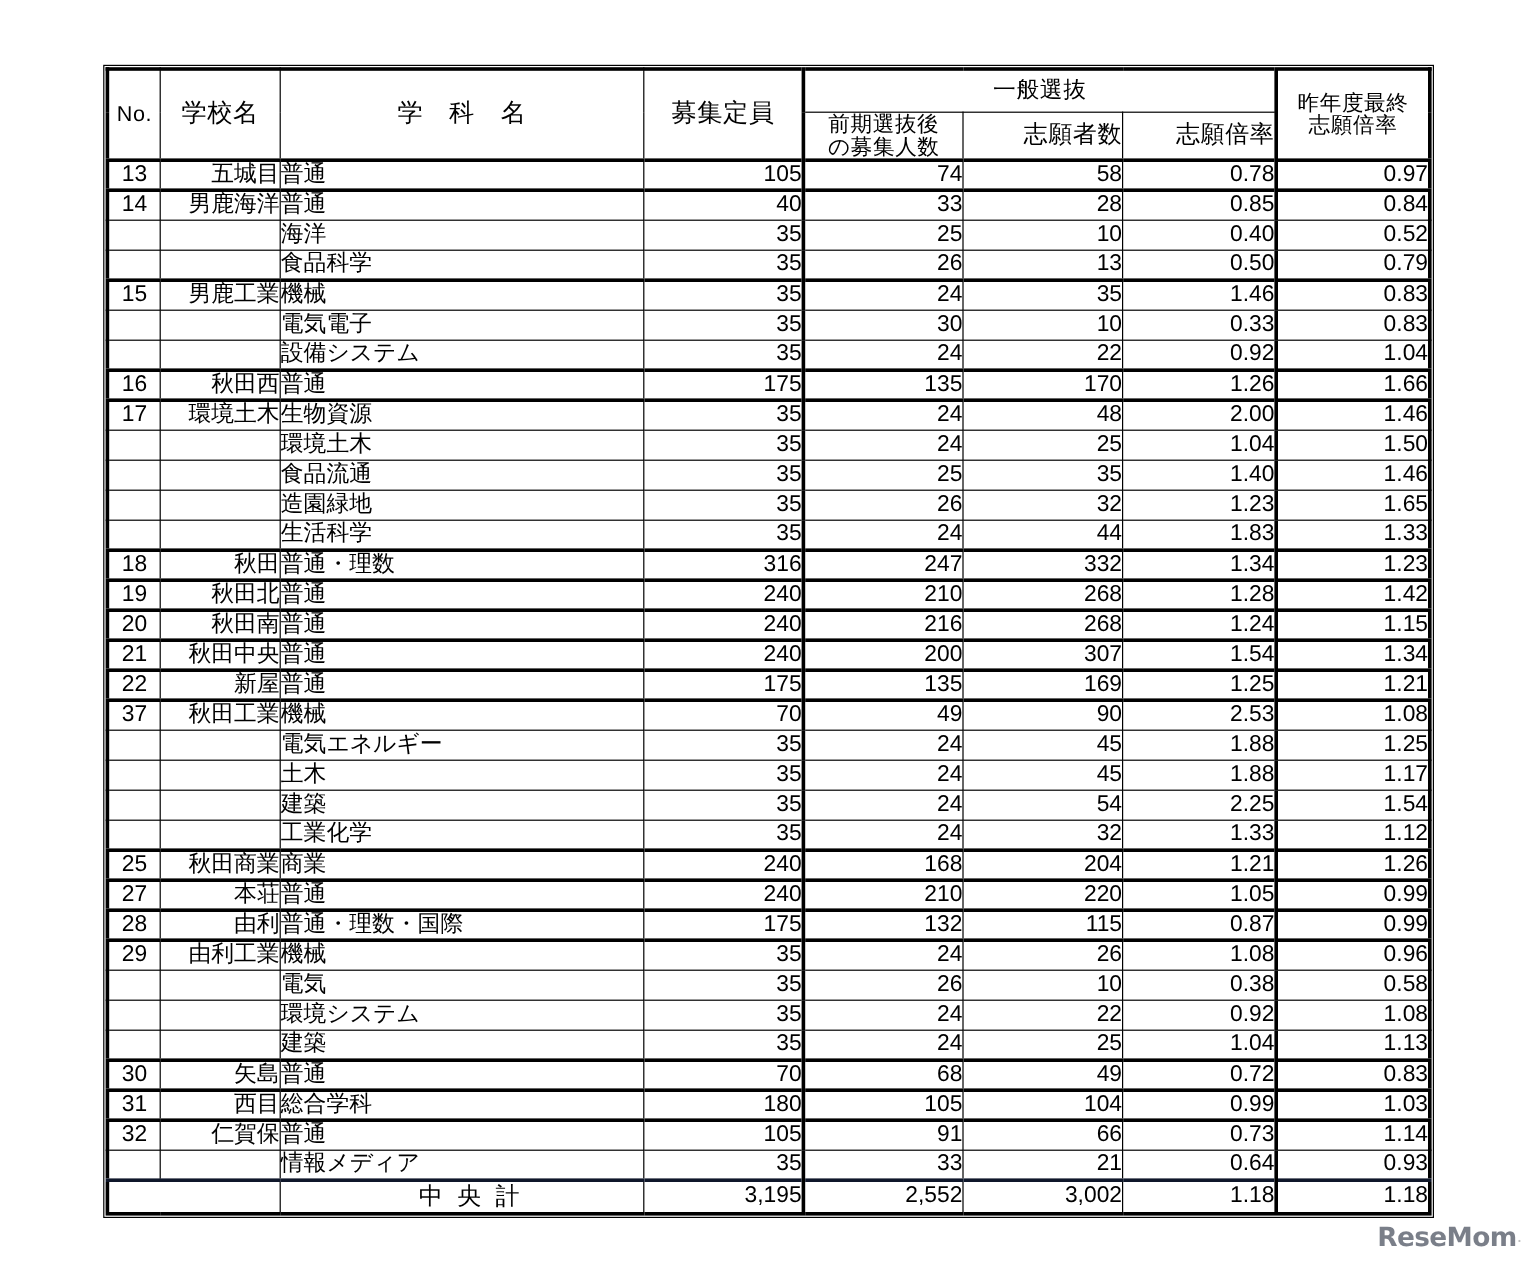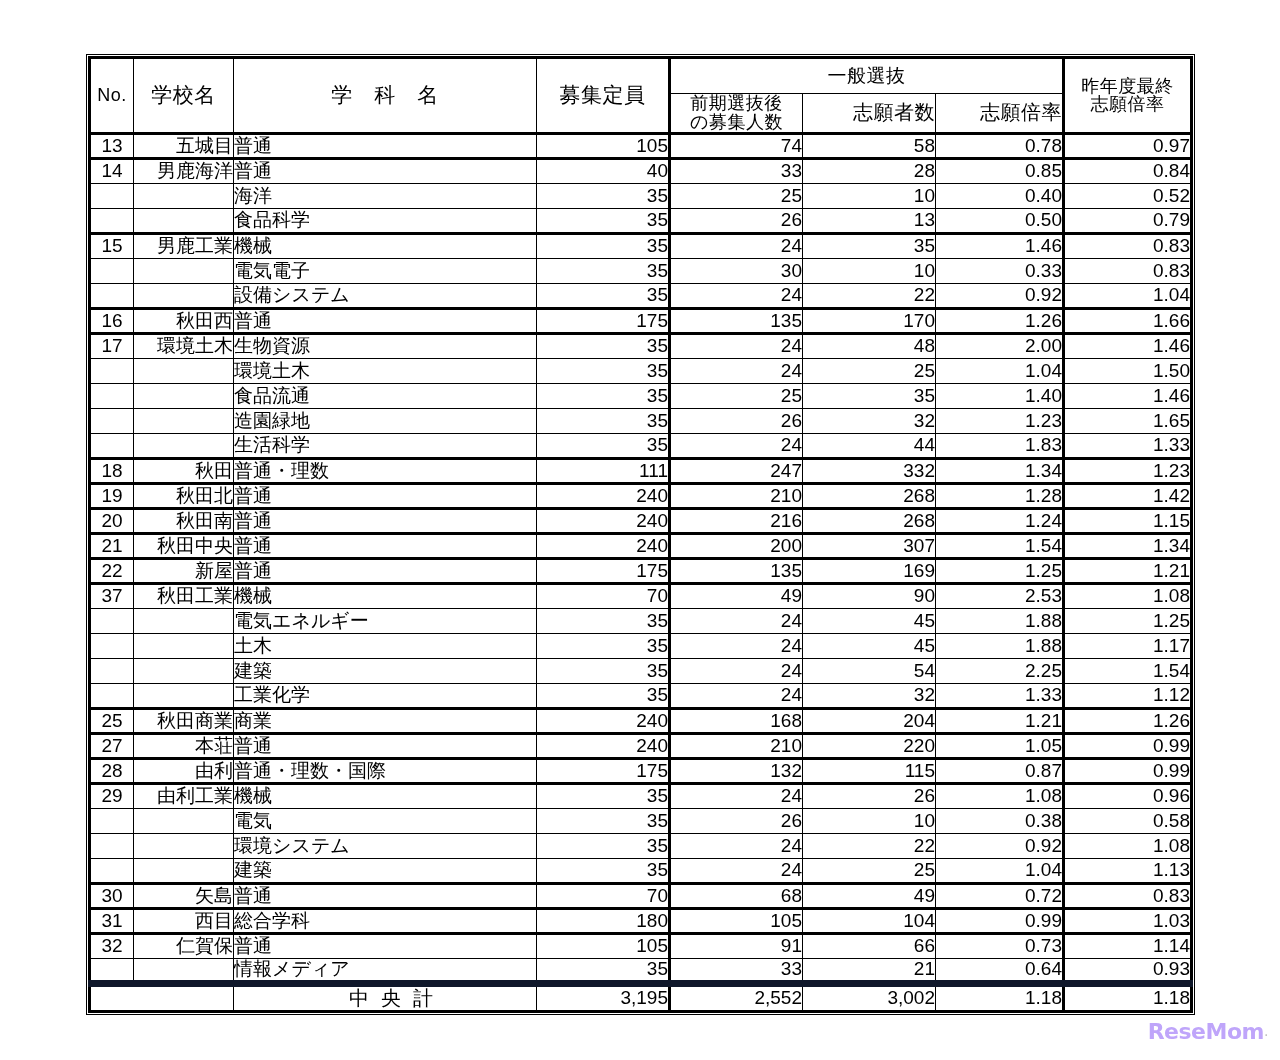--- a/index.html
+++ b/index.html
@@ -106,21 +106,21 @@
     margin-top: 46px;
   }
   td.cell-num {
     text-align: right;
     padding-right: 9px;
     font-size: 19px;
   }
   tbody tr.group-start > td { border-top: 3px solid #000000; }
 
   tr.total-row td {
-    border-top: 7px solid #0f172a;
+    border-top: 3px solid #0f172a;
     border-bottom: 3px solid #000000;
     height: 28px;
   }
   td.total-label {
     text-align: center;
     font-size: 20px;
   }
   td.total-label span.gap { letter-spacing: 12px; padding-left: 12px; }
 
   
@@ -131,21 +131,21 @@
     width: 108px;
     height: 30px;
     display: flex;
     align-items: center;
     justify-content: center;
     opacity: 0.55;
   }
   #watermark .wm-text {
     font-size: 22px;
     font-weight: bold;
-    color: #8b5cf6;
+    color: #0f172a;
     letter-spacing: -0.5px;
     font-family: "DejaVu Sans", sans-serif;
   }
   #watermark .wm-dot { color: #8e8e8e; }
 </style>
 </head>
 <body>
 
 <div id="page">
 
@@ -312,21 +312,21 @@
             <td class="cell-num">35</td>
             <td class="cell-num thickleft">24</td>
             <td class="cell-num">44</td>
             <td class="cell-num">1.83</td>
             <td class="cell-num thickleft">1.33</td>
           </tr>
           <tr class="group-start">
             <td class="cell-no">18</td>
             <td class="cell-school">秋田</td>
             <td class="cell-dept">普通・理数</td>
-            <td class="cell-num">111</td>
+            <td class="cell-num">316</td>
             <td class="cell-num thickleft">247</td>
             <td class="cell-num">332</td>
             <td class="cell-num">1.34</td>
             <td class="cell-num thickleft">1.23</td>
           </tr>
           <tr class="group-start">
             <td class="cell-no">19</td>
             <td class="cell-school">秋田北</td>
             <td class="cell-dept">普通</td>
             <td class="cell-num">240</td>

